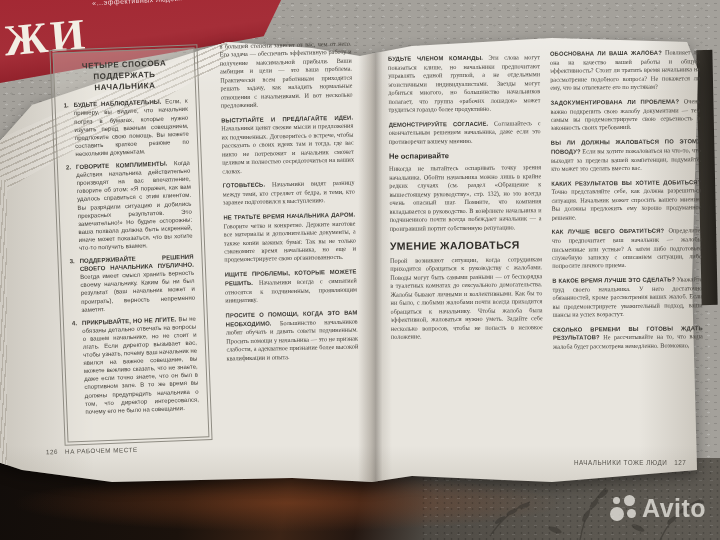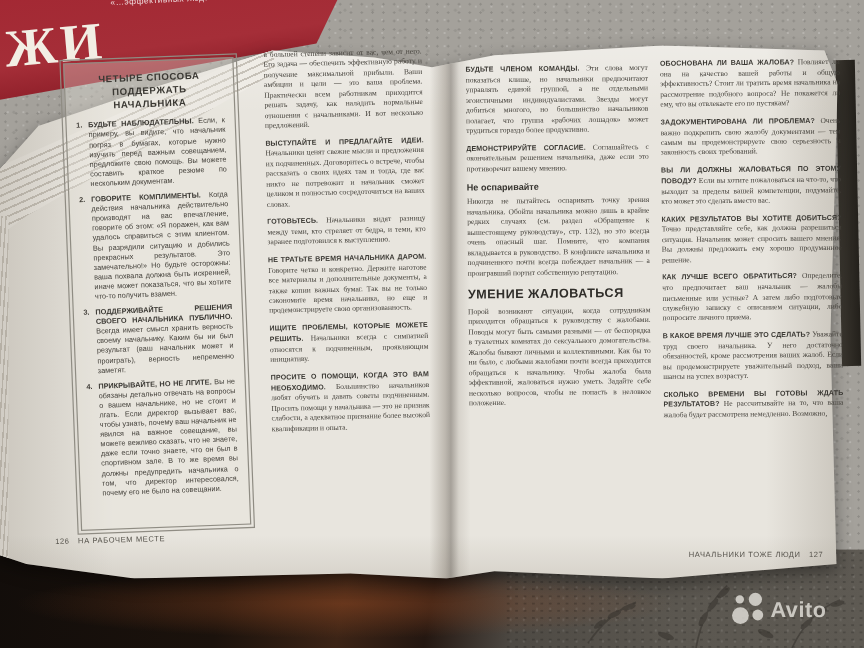--- a/index.html
+++ b/index.html
@@ -112,21 +112,21 @@
     z-index:3;font-family:"Liberation Sans",sans-serif;font-size:6.3px;
     color:#55524b;letter-spacing:.5px;white-space:nowrap;
   }
   .footer-left{left:46px;top:447px;transform:rotate(-1.5deg);}
   .footer-right{left:574px;top:459px;}
   .footer span{margin-right:7px;}
   
   .avito{
     position:absolute;left:610px;top:494px;z-index:6;display:flex;align-items:center;
     color:rgba(230,228,221,.80);font-family:"Liberation Sans",sans-serif;
-    font-weight:bold;font-size:18px;letter-spacing:.5px;
+    font-weight:bold;font-size:25px;letter-spacing:.5px;
   }
   .avito-dots{position:relative;width:28px;height:28px;margin-right:4px;}
   .avito-dots i{position:absolute;border-radius:50%;background:rgba(230,228,221,.80);}
   .d1{width:7px;height:7px;left:3px;top:2px;}
   .d2{width:11px;height:11px;left:14px;top:0;}
   .d3{width:14px;height:14px;left:0;top:12px;}
   .d4{width:9px;height:9px;left:17px;top:14px;}
 </style>
 </head>
 <body>

